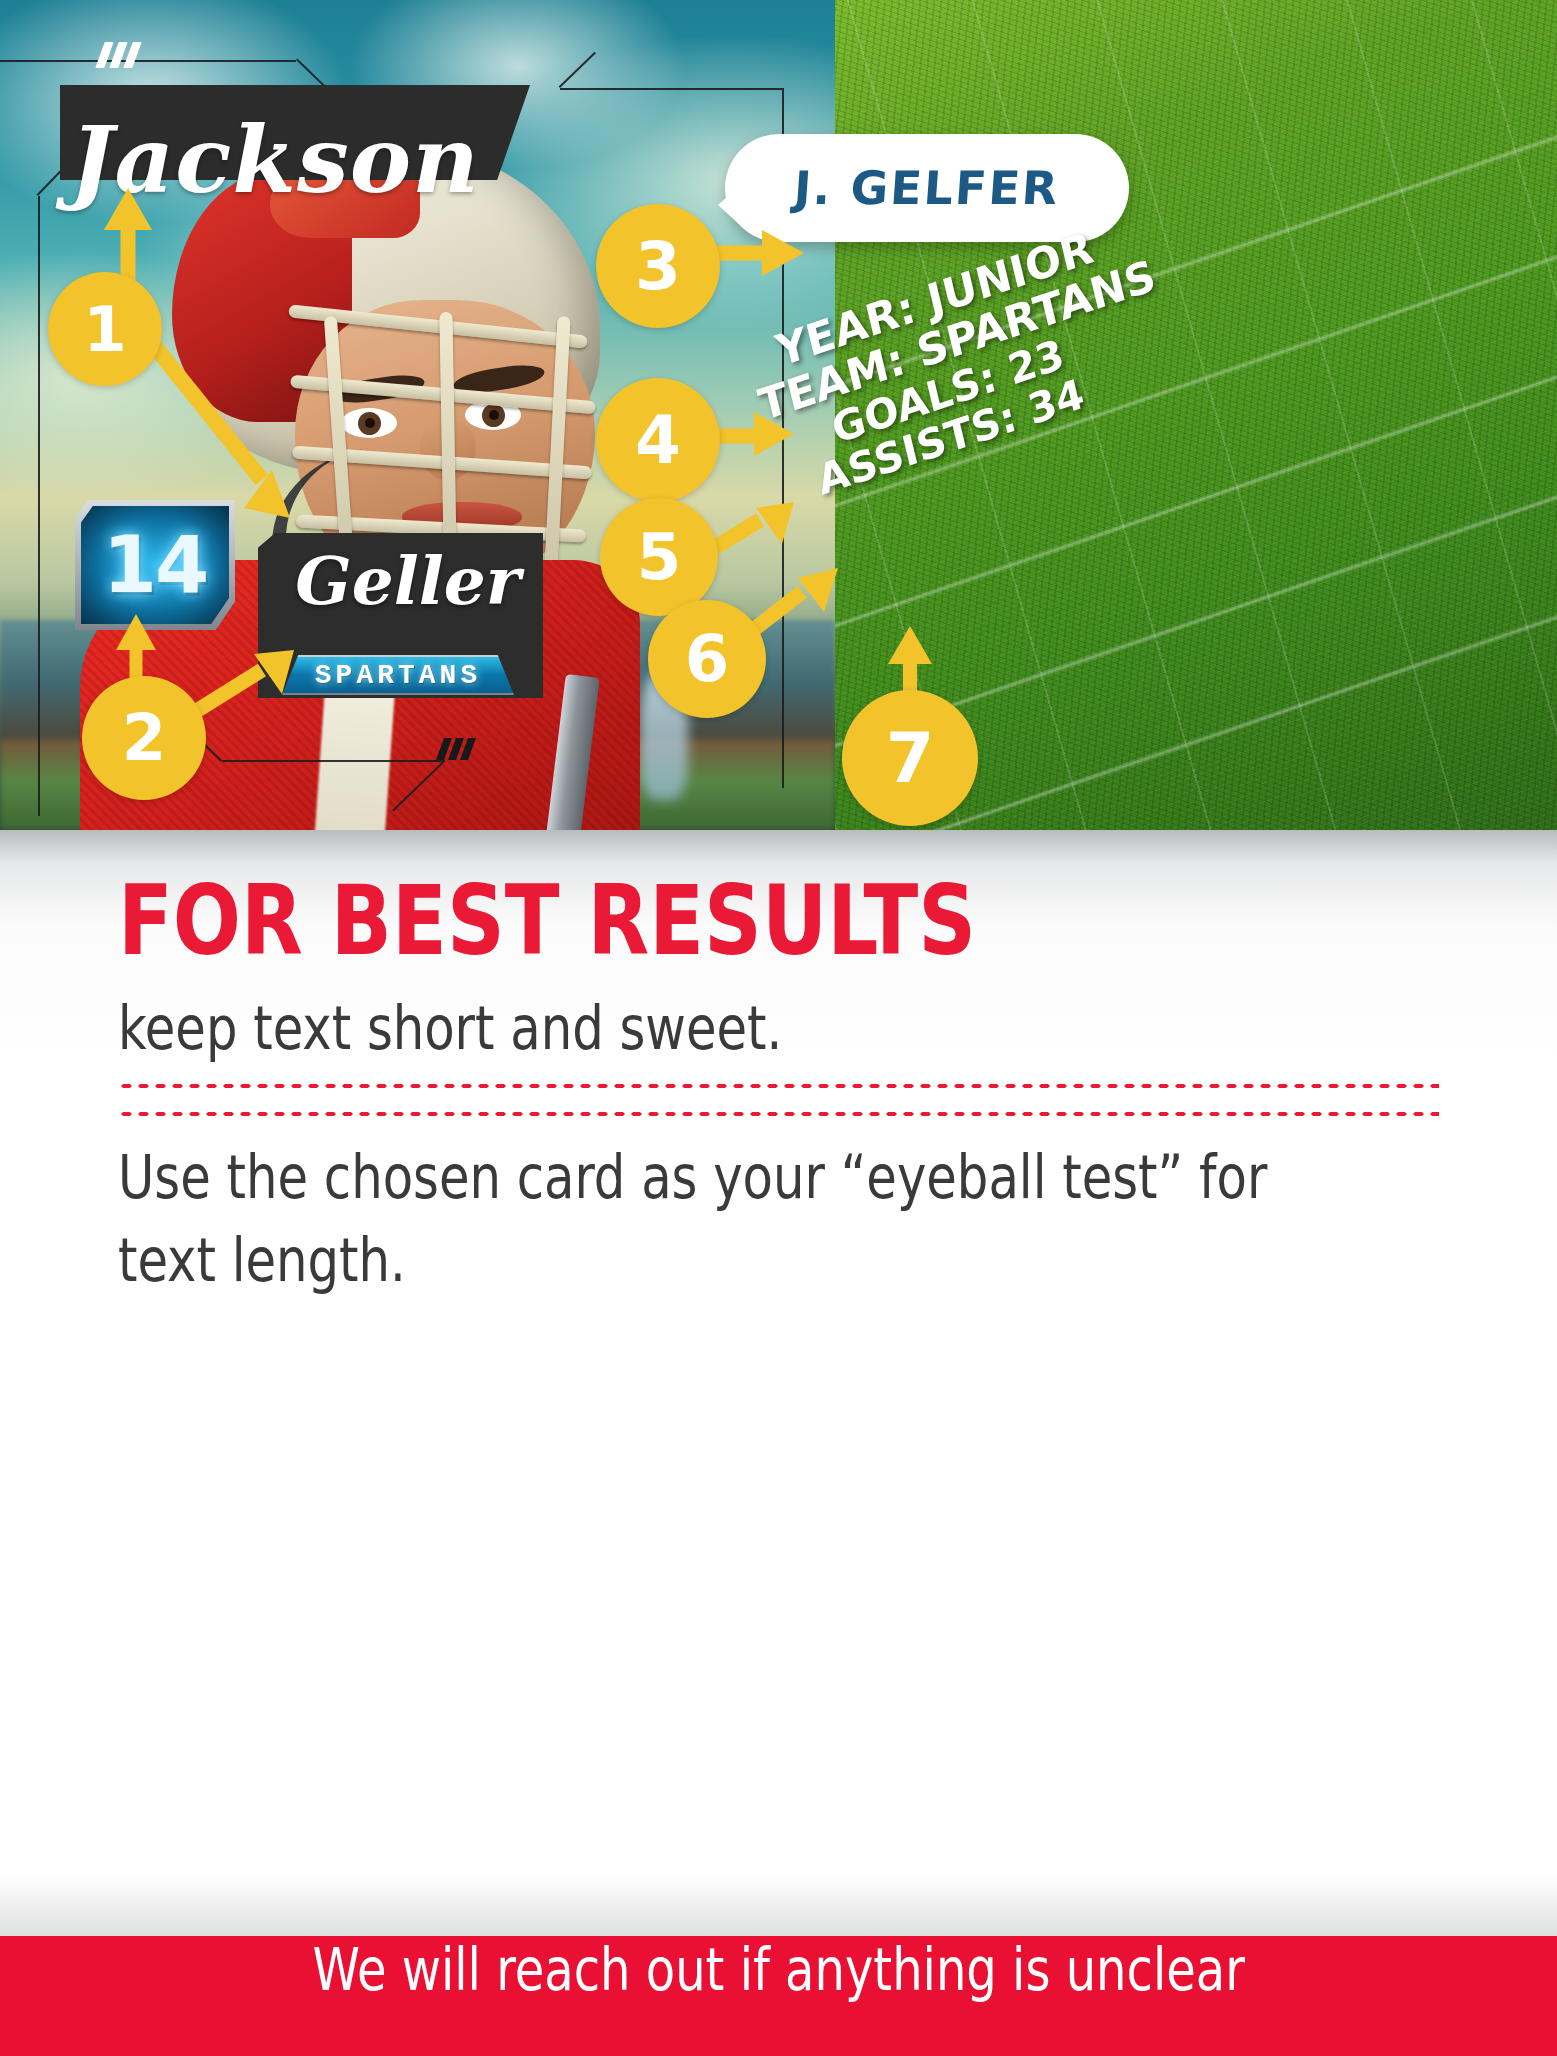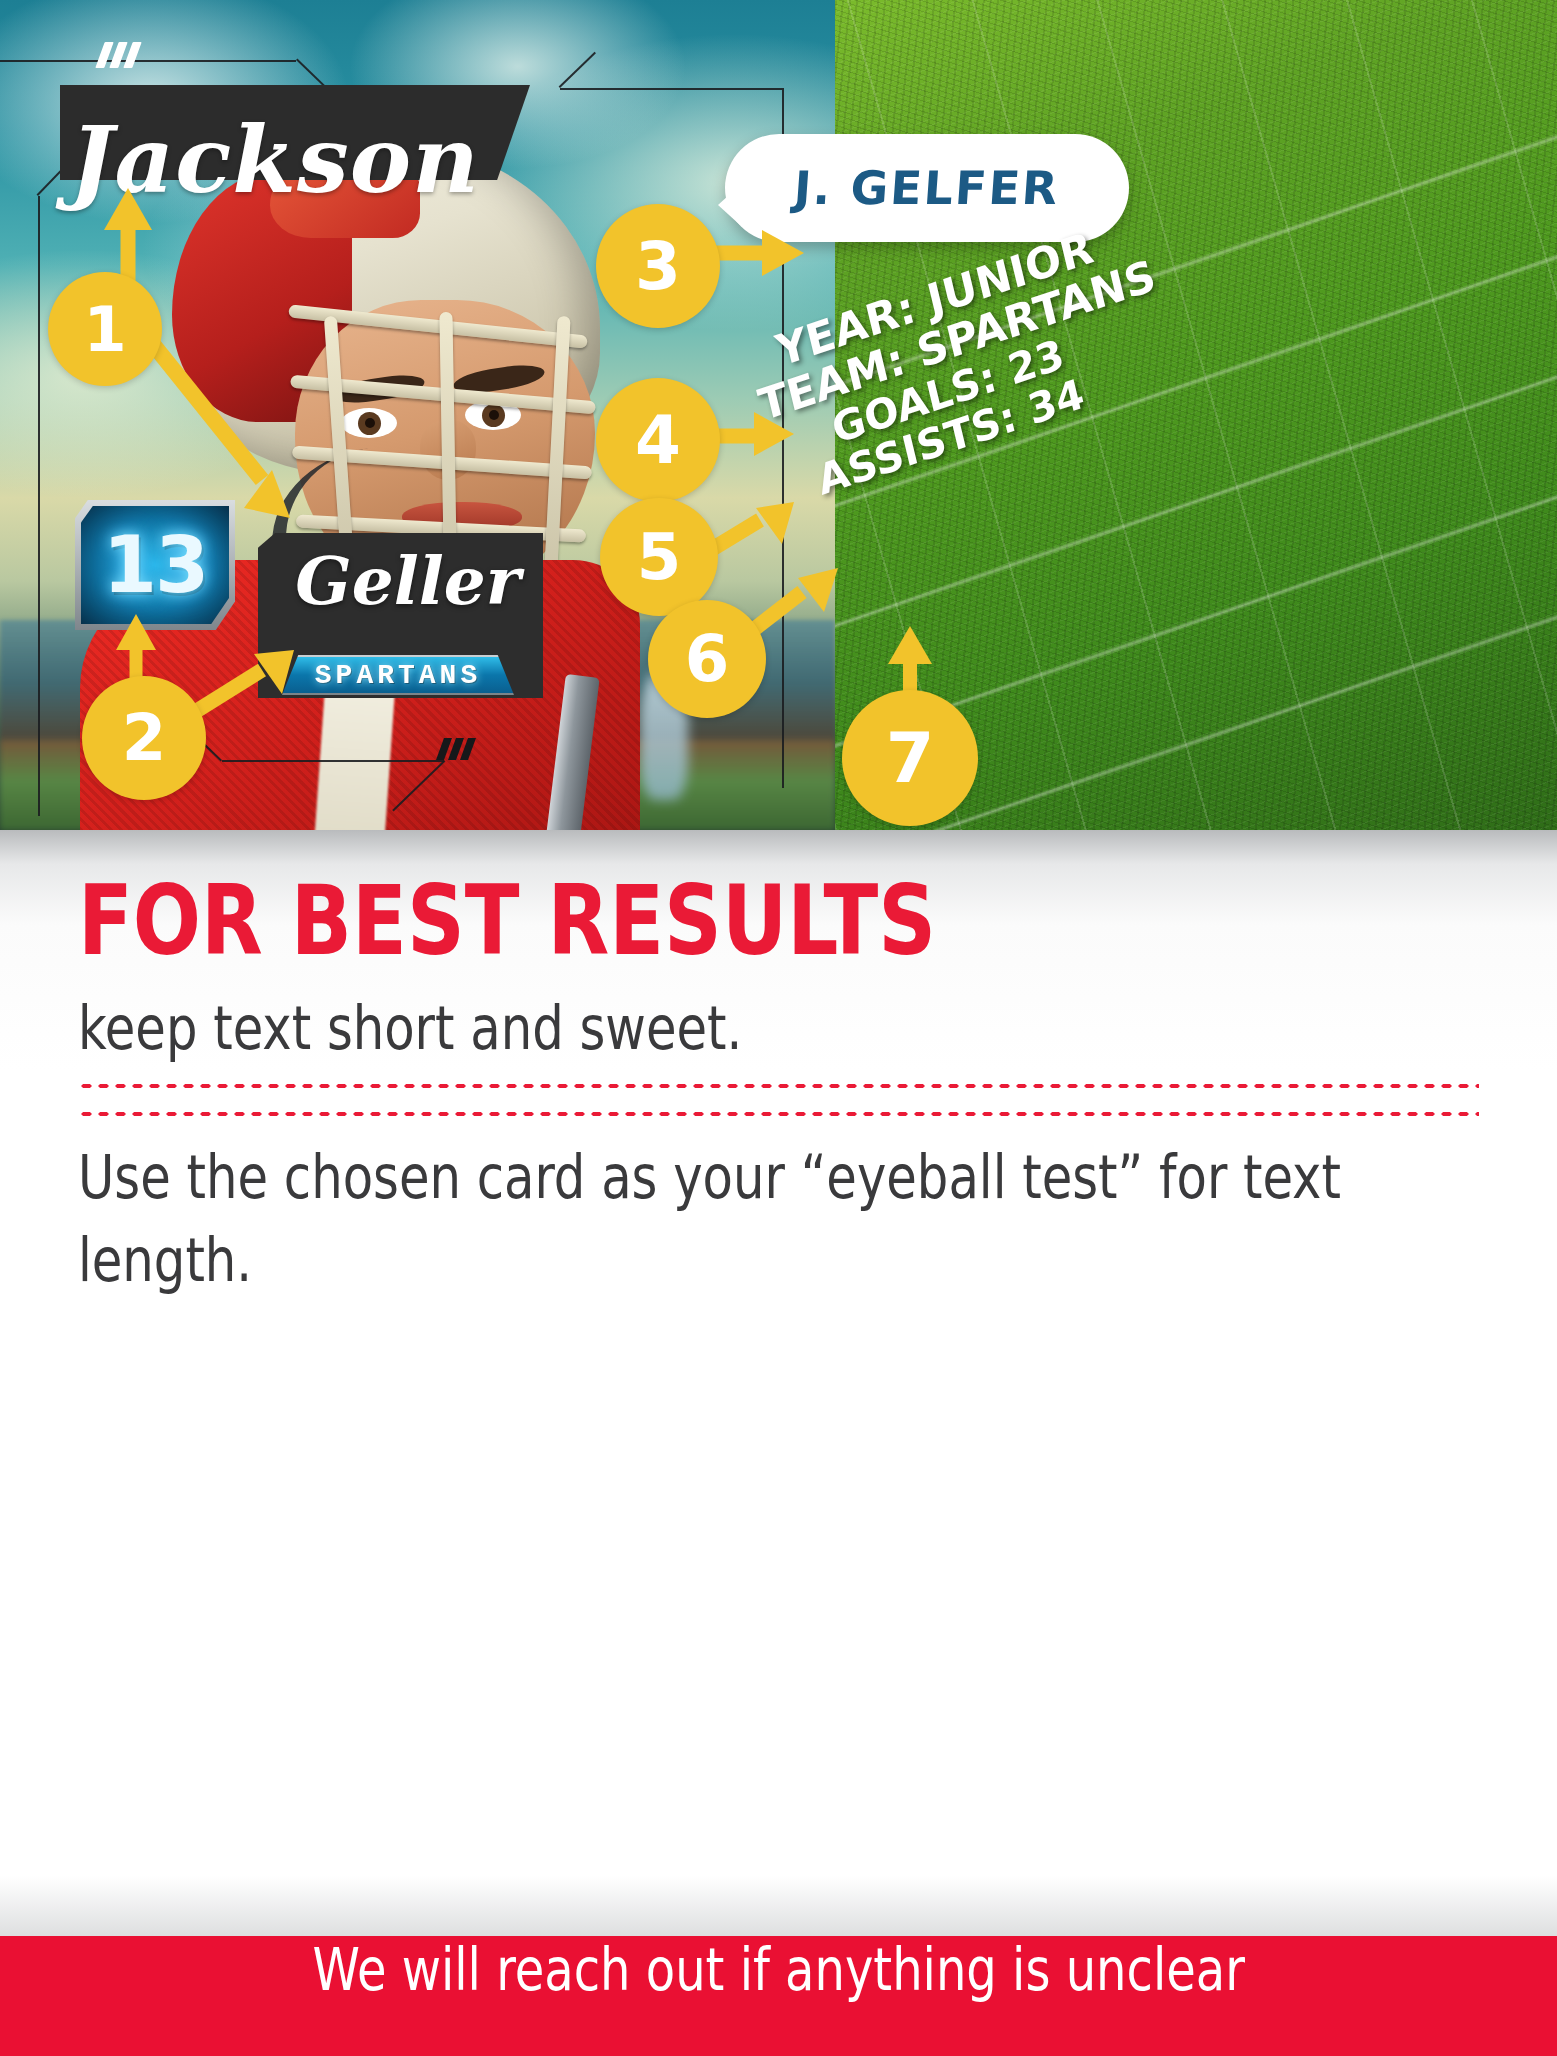--- a/index.html
+++ b/index.html
@@ -226,21 +226,21 @@
   .marker.m6 { left:648px; top:600px; width:118px; height:118px; font-size:64px; }
   .marker.m7 { left:842px; top:690px; width:136px; height:136px; font-size:70px; }
 
   .arrow { position:absolute; z-index:11; }
   .arrow svg { display:block; overflow:visible; }
 
   
   #content {
     position:absolute; left:0; top:830px; width:1557px; height:1226px;
     background:linear-gradient(180deg,#b9bbbd 0%, #e7e8e9 34px, #fbfbfb 95px, #ffffff 240px, #ffffff 100%);
-    padding:0 78px;
+    padding:0 118px;
   }
   #hdr {
     font-family:"DejaVu Sans Condensed","Liberation Sans Narrow","Liberation Sans", sans-serif;
     font-weight:700; font-size:97px; color:#ea1a36; letter-spacing:0px;
     padding-top:42px; line-height:1; transform:scaleX(.92); transform-origin:left center;
   }
   .body-line {
     font-family:"DejaVu Sans Condensed","Liberation Sans Narrow","Liberation Sans", sans-serif;
     font-size:60px; color:#3a3a3c; line-height:1.12; font-weight:400;
     transform:scaleX(.92); transform-origin:left center;
@@ -314,21 +314,21 @@
       <div class="frame-line" style="left:222px;top:760px; width:222px; height:2px;"></div>
       <div class="frame-diag" style="left:222px;top:760px; height:72px; transform:rotate(-226deg);"></div>
       <div class="frame-diag" style="left:444px;top:760px; height:72px; transform:rotate(46deg);"></div>
 
       <div id="jackson-banner"></div>
       <div id="jackson-slashes"><i></i><i></i><i></i></div>
       <div id="jackson-text">Jackson</div>
 
       <div id="num-plate">
         <div id="num-plate-inner">
-          <span>13</span>
+          <span>14</span>
         </div>
       </div>
 
       <div id="name-block"></div>
       <div id="geller-text">Geller</div>
       <div id="spartans-banner">
         <span>SPARTANS</span>
       </div>
       <div id="sp-slashes"><i></i><i></i><i></i></div>
     </div>

